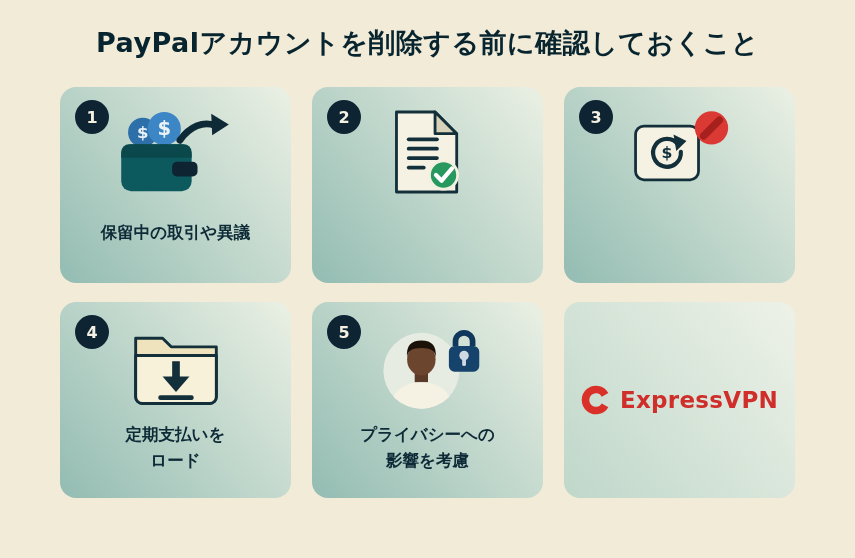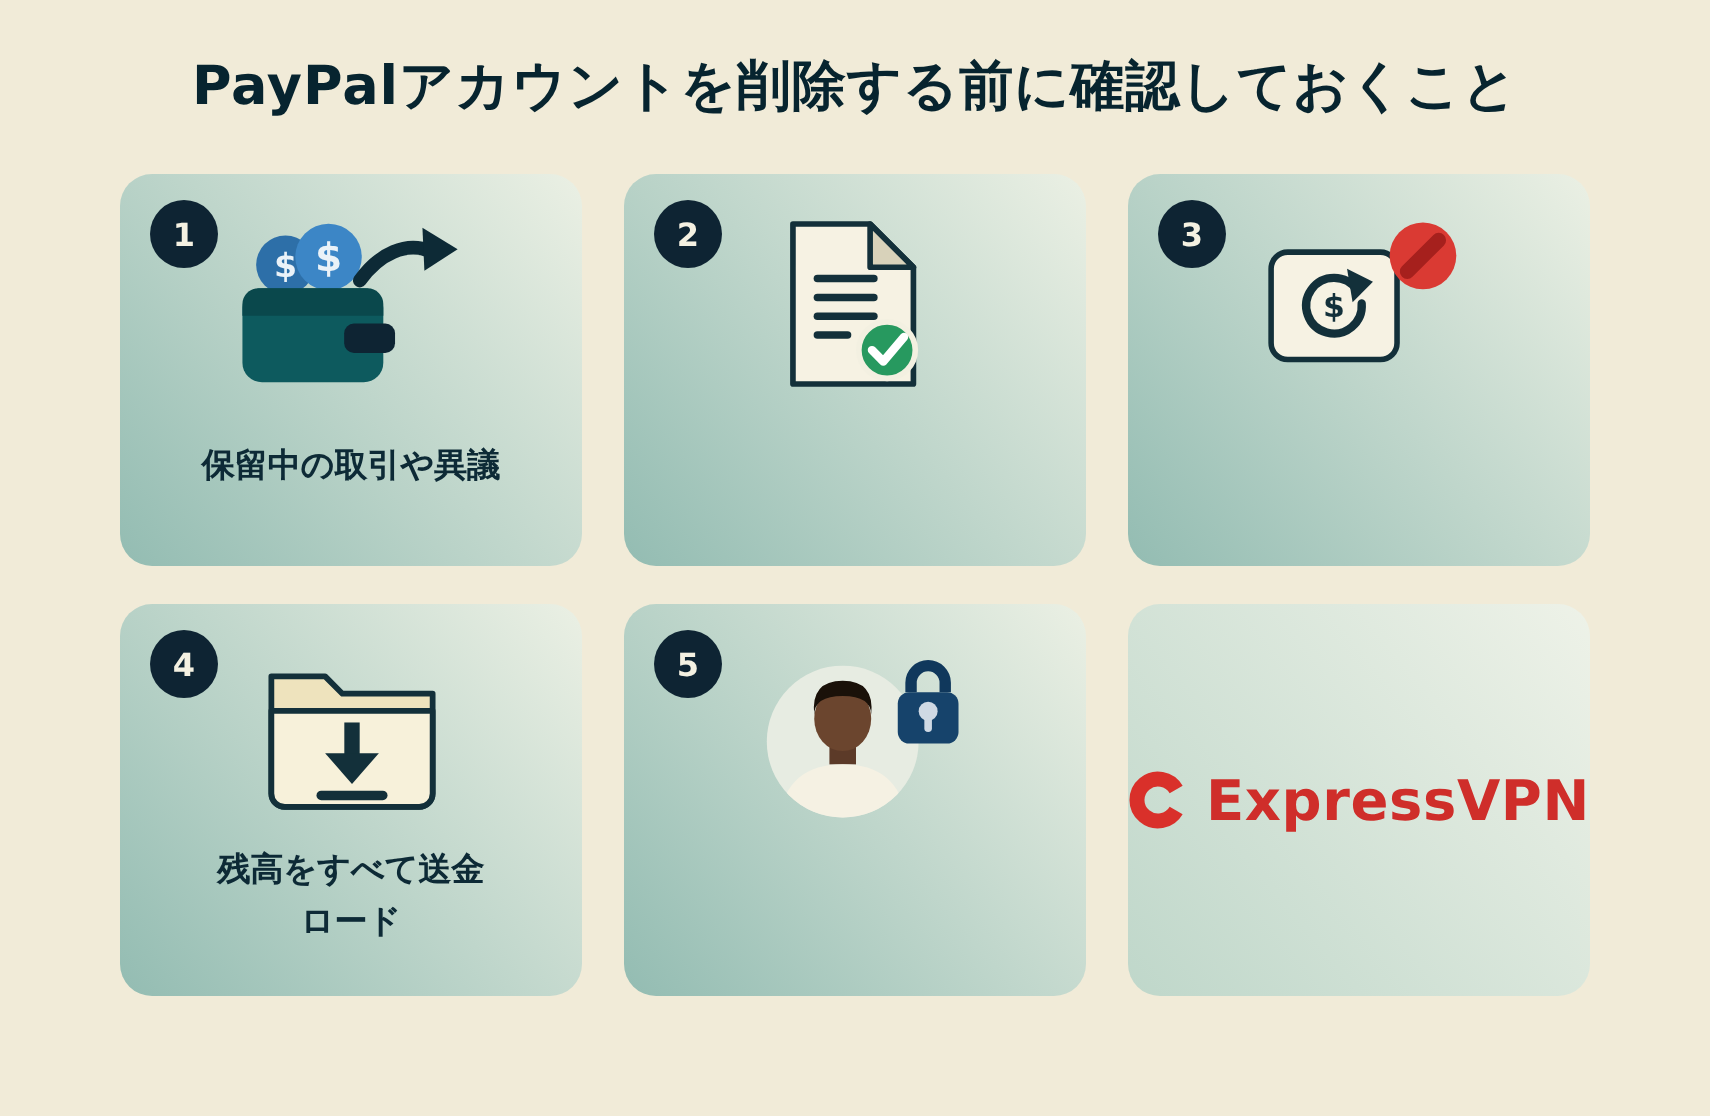--- a/index.html
+++ b/index.html
@@ -35,21 +35,21 @@
     height:106px;margin-top:12px;width:100%;
     display:flex;align-items:center;justify-content:center;
   }
   .label{
     min-height:52px;margin-top:2px;padding:0 10px;
     display:flex;align-items:center;justify-content:center;
     text-align:center;font-size:16.5px;font-weight:600;line-height:1.55;
     color:#0d2a36;white-space:pre-line;
   }
   .logo{display:flex;align-items:center;gap:9px;}
-  .logo-text{font-size:28px;font-weight:700;color:#cf2e2a;letter-spacing:.3px;}
+  .logo-text{font-size:23px;font-weight:700;color:#cf2e2a;letter-spacing:.3px;}
   svg text{font-family:"DejaVu Sans",sans-serif;}
 </style>
 </head>
 <body>
 
 <h1 class="title">PayPalアカウントを削除する前に確認しておくこと</h1>
 
 <div class="grid">
 
   <div class="card">
@@ -104,21 +104,21 @@
     <div class="badge">4</div>
     <div class="icon-wrap">
       <svg width="96" height="86" viewBox="0 0 100 88">
         <path d="M8 14 h28 l9 9 h47 v52 a7 7 0 0 1 -7 7 H15 a7 7 0 0 1 -7 -7 Z" fill="#eee3bd" stroke="#13303a" stroke-width="3" stroke-linejoin="round"></path>
         <path d="M8 32 H92 V75 a7 7 0 0 1 -7 7 H15 a7 7 0 0 1 -7 -7 Z" fill="#f7f1da" stroke="#13303a" stroke-width="3" stroke-linejoin="round"></path>
         <rect x="46" y="38" width="8" height="18" fill="#13303a"></rect>
         <polygon points="36,54 64,54 50,70" fill="#13303a"></polygon>
         <path d="M34 76 h32" stroke="#13303a" stroke-width="5" stroke-linecap="round"></path>
       </svg>
     </div>
-    <div class="label">残高をすべて送金
+    <div class="label">定期支払いを
 ロード</div>
   </div>
 
   <div class="card">
     <div class="badge">5</div>
     <div class="icon-wrap">
       <svg width="112" height="96" viewBox="0 0 118 96">
         <defs>
           <clipPath id="avclip">
               <circle cx="52" cy="52" r="40"></circle>
@@ -130,20 +130,22 @@
           <path d="M18 94 Q22 64 52 64 Q82 64 86 94 Z" fill="#f5f1e3"></path>
           <ellipse cx="52" cy="40" rx="15" ry="17" fill="#6b452e"></ellipse>
           <path d="M37 38 Q35 20 52 20 Q69 20 67 38 Q67 28 52 28 Q37 28 37 38 Z" fill="#1a1109"></path>
         </g>
         <path d="M88 26 v-5 a9 9 0 0 1 18 0 v5" stroke="#10385c" stroke-width="6" fill="none"></path>
         <rect x="81" y="26" width="32" height="27" rx="6" fill="#16436b"></rect>
         <circle cx="97" cy="36" r="5" fill="#cfd9e4"></circle>
         <rect x="95" y="38" width="4" height="9" rx="2" fill="#cfd9e4"></rect>
       </svg>
     </div>
+    <div class="label">プライバシーへの
+影響を考慮</div>
   </div>
 
   <div class="card card--logo">
     <div class="logo">
       <svg width="30" height="30" viewBox="0 0 40 40">
         <path d="M32.1 13 A14 14 0 1 0 32.1 27" stroke="#d9302a" stroke-width="10" fill="none"></path>
       </svg>
       <span class="logo-text">ExpressVPN</span>
     </div>
   </div>

